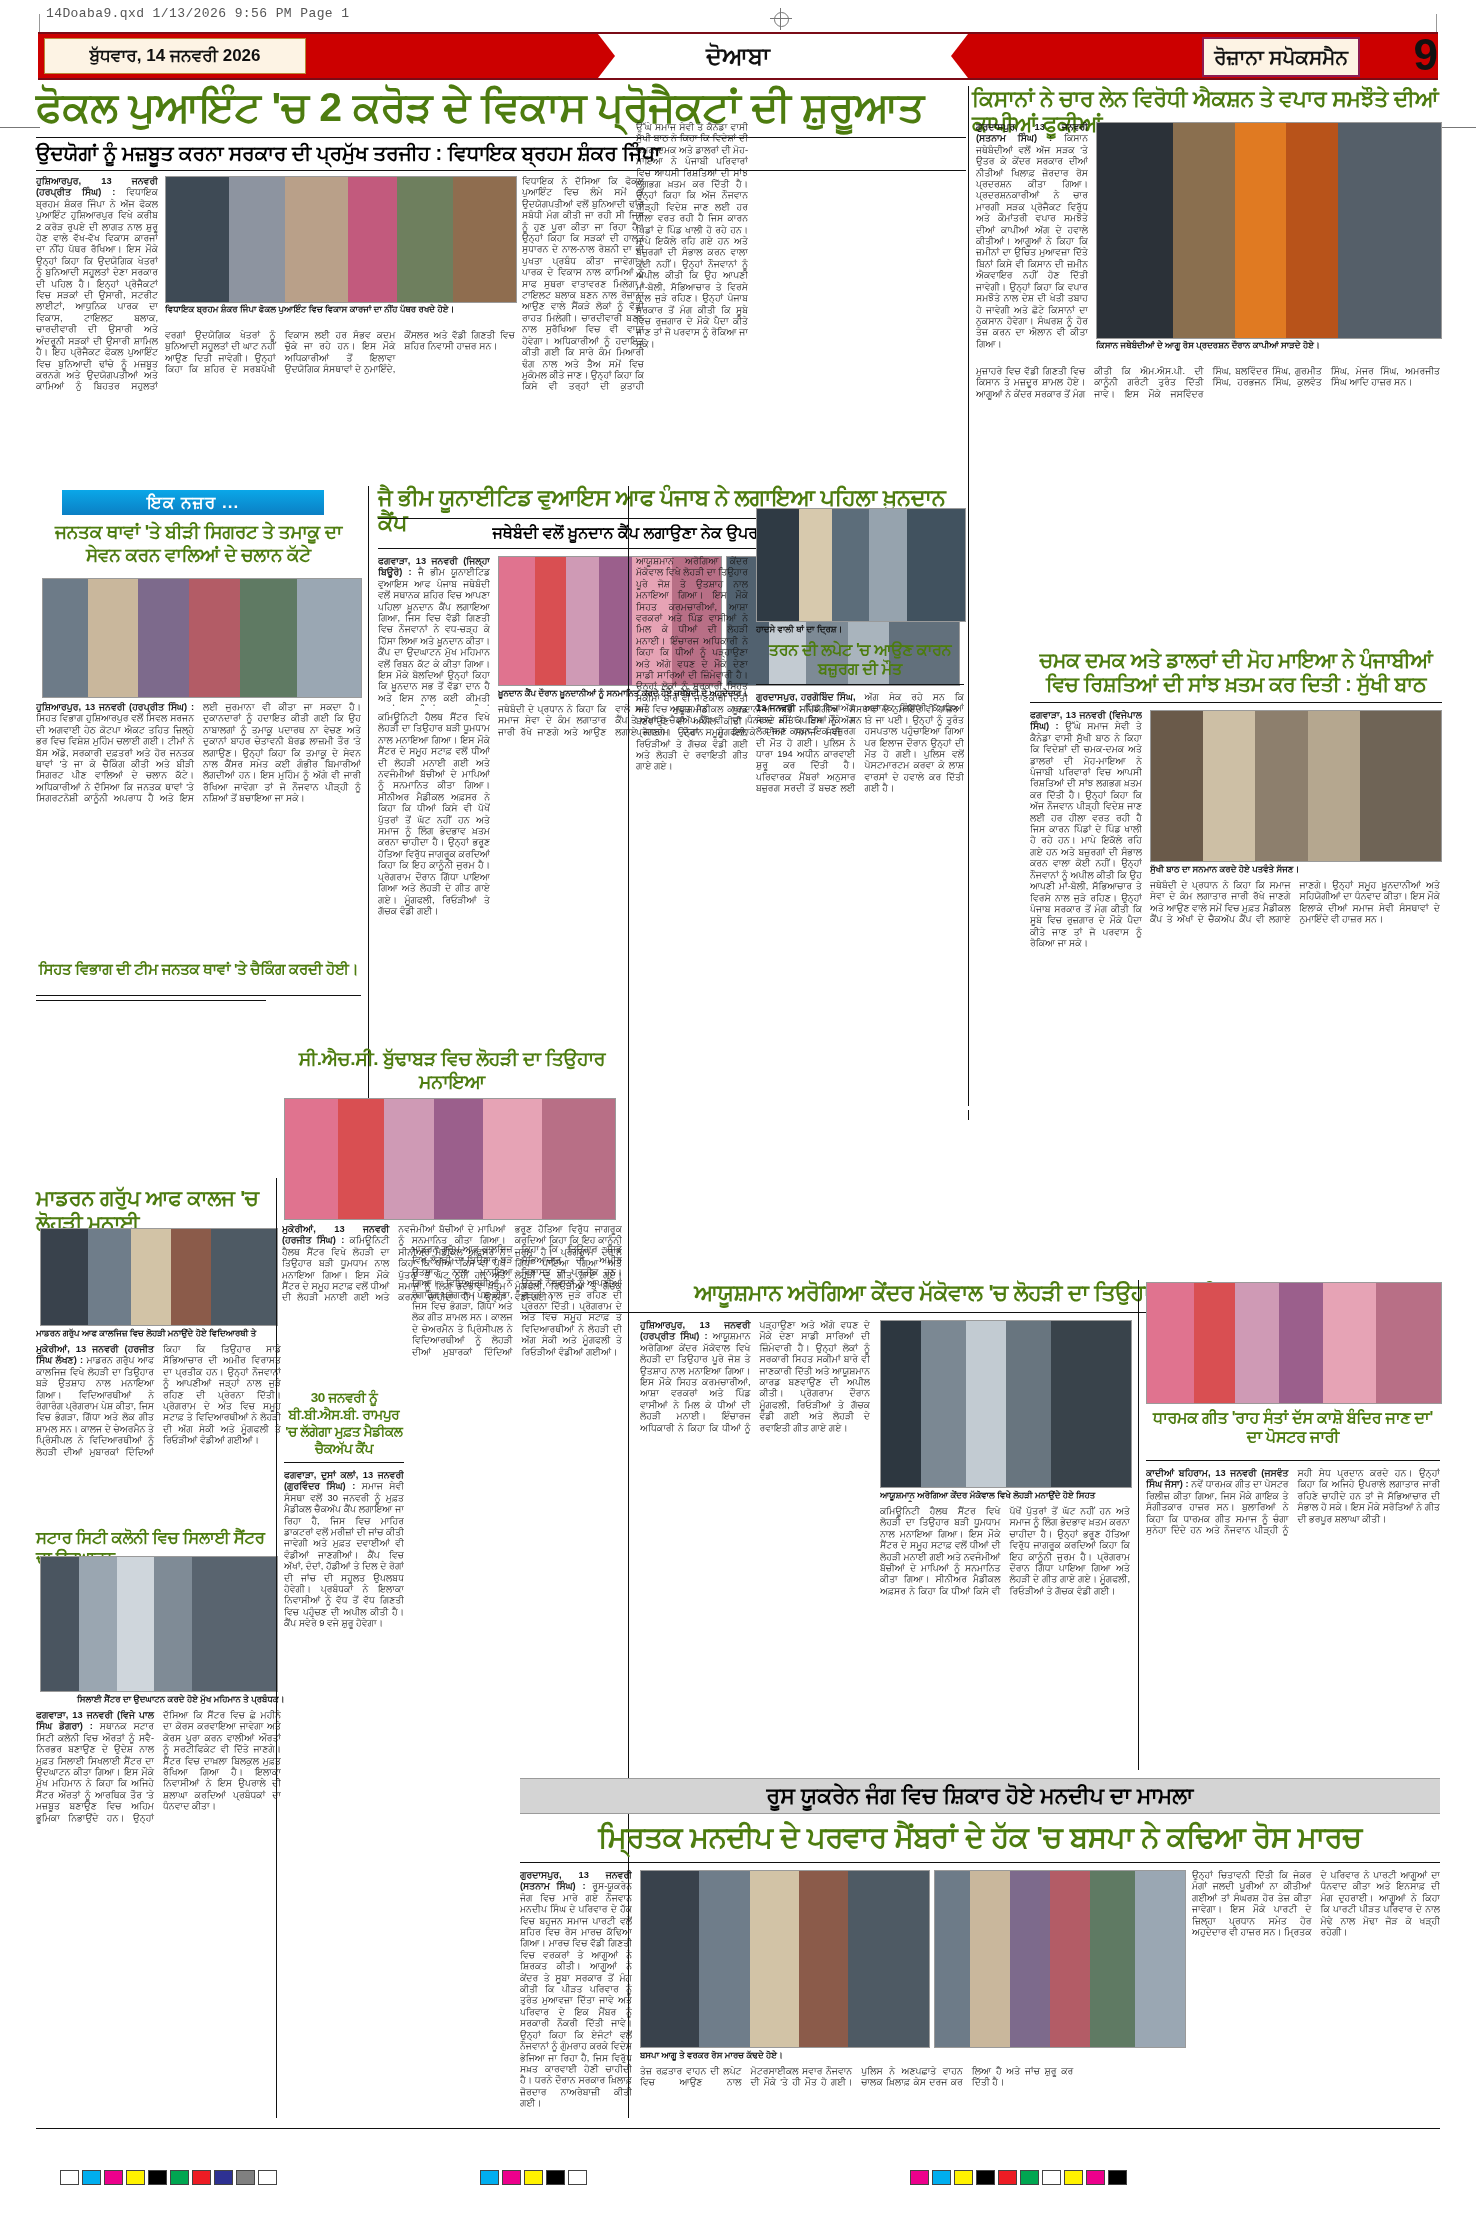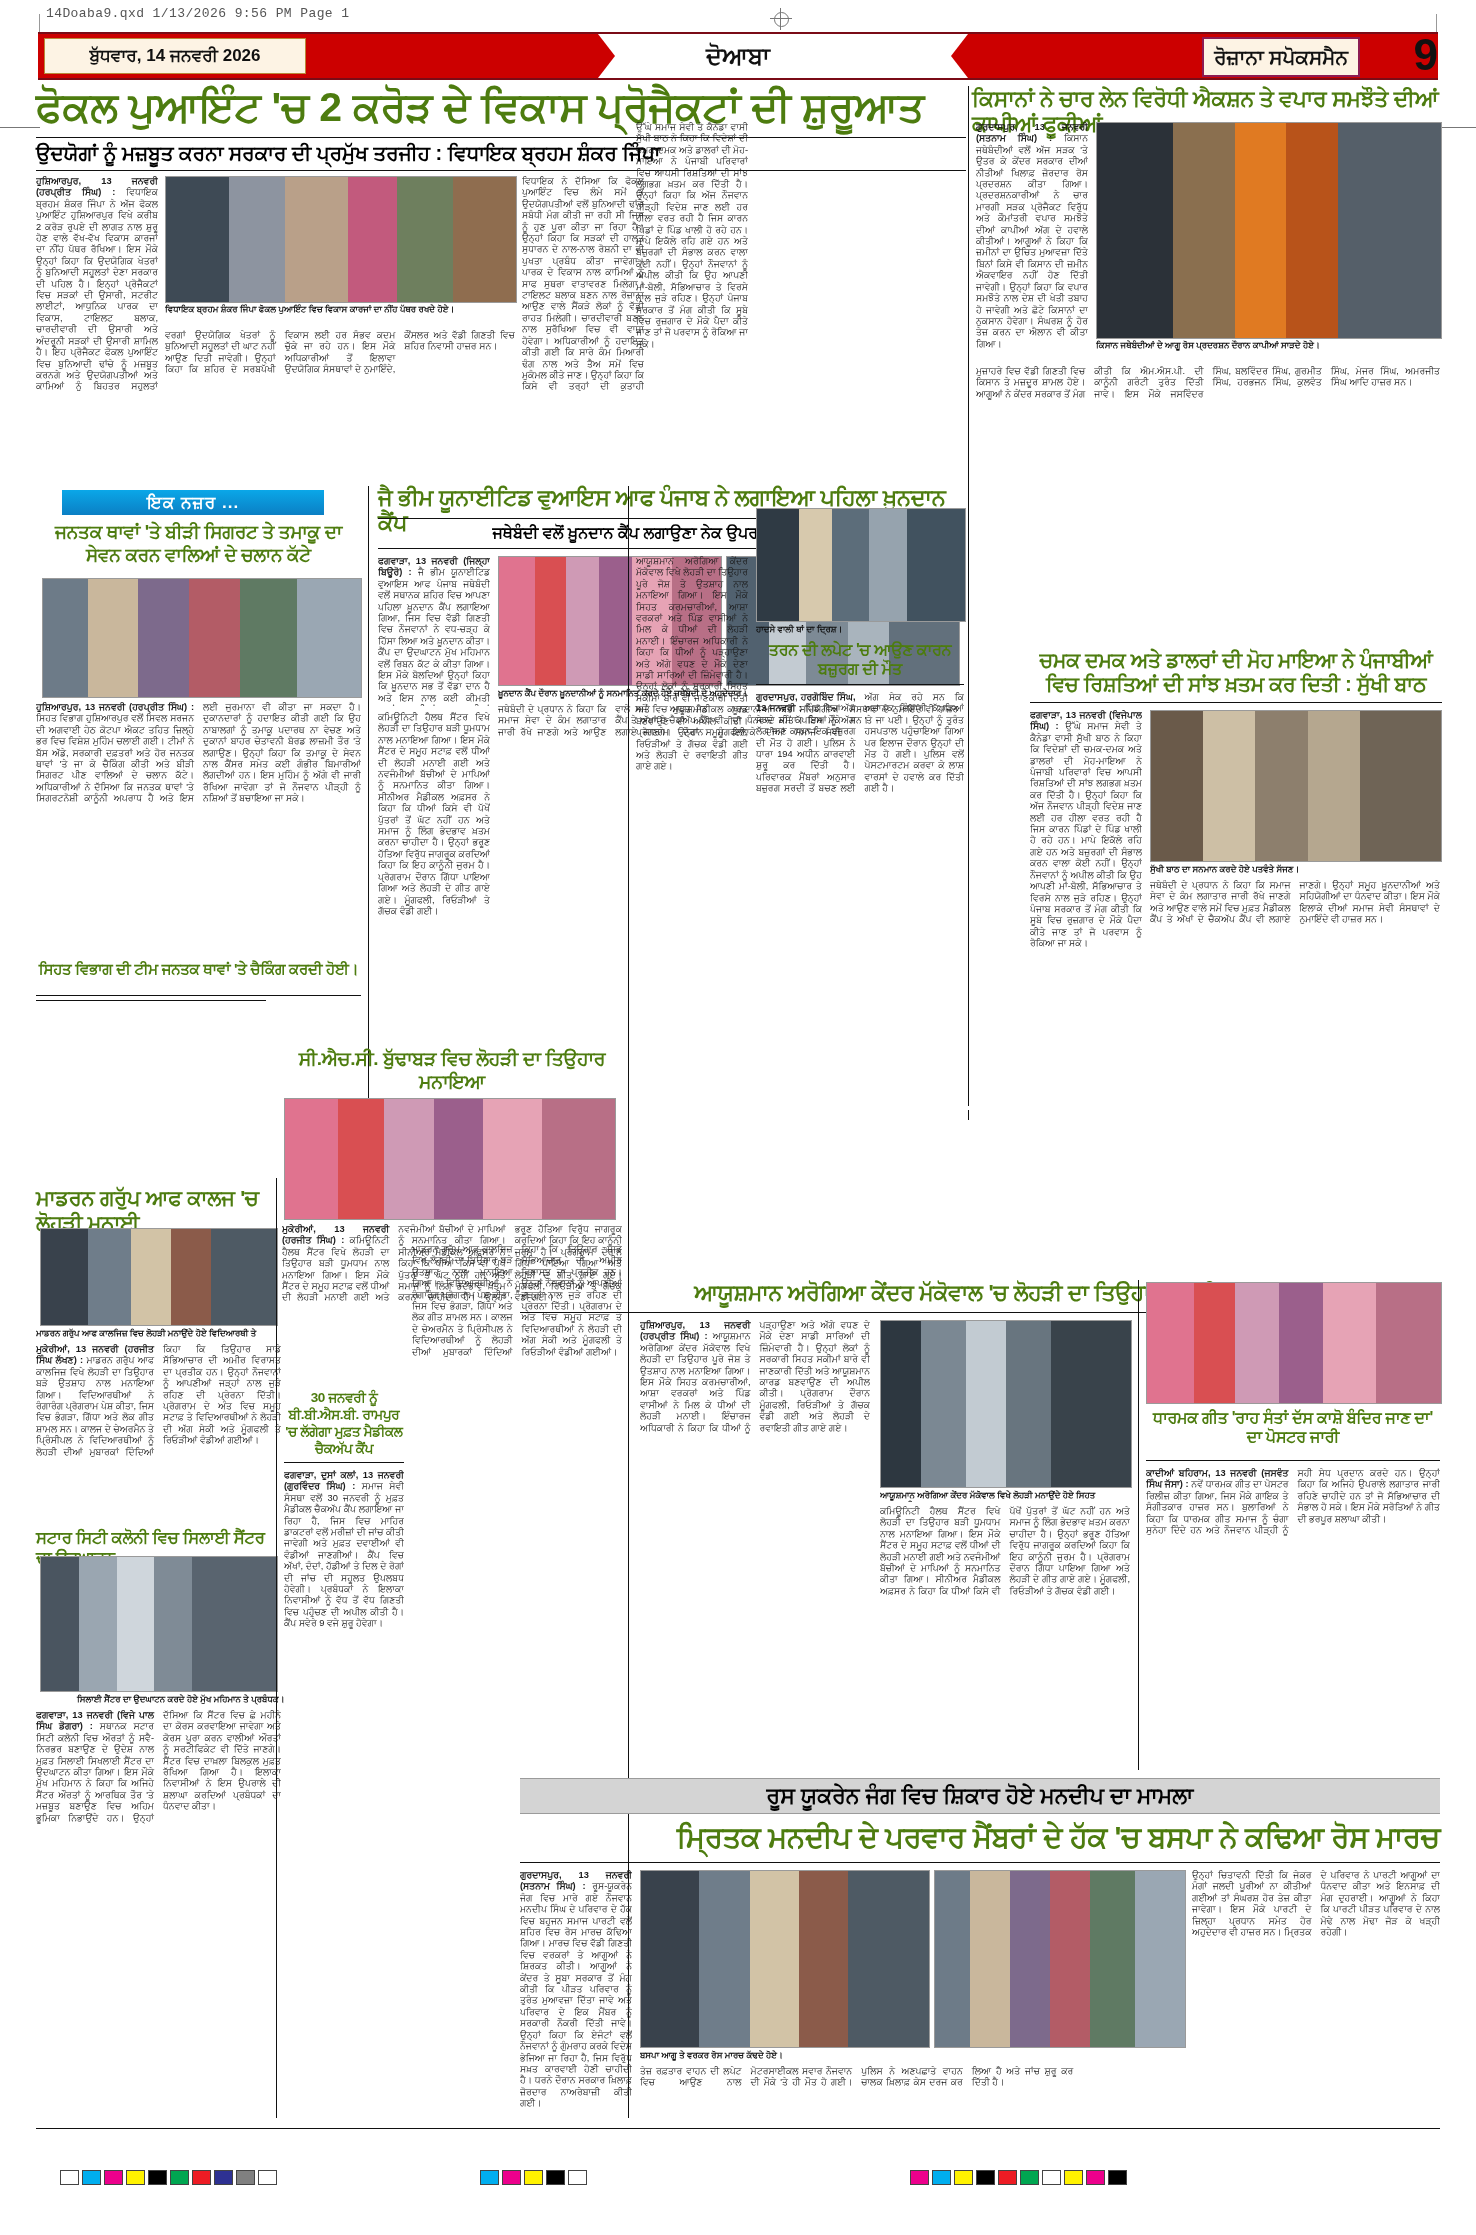--- a/index.html
+++ b/index.html
@@ -221,21 +221,21 @@
   <div class="cap" style="left:880px;top:1490px;width:250px;height:12px;">ਆਯੂਸ਼ਮਾਨ ਅਰੋਗਿਆ ਕੇਂਦਰ ਮੱਕੋਵਾਲ ਵਿਖੇ ਲੋਹੜੀ ਮਨਾਉਂਦੇ ਹੋਏ ਸਿਹਤ ਕਰਮਚਾਰੀ।</div>
   <div class="body" style="left:880px;top:1506px;width:250px;height:262px;column-count:2;">ਕਮਿਊਨਿਟੀ ਹੈਲਥ ਸੈਂਟਰ ਵਿਖੇ ਲੋਹੜੀ ਦਾ ਤਿਉਹਾਰ ਬੜੀ ਧੂਮਧਾਮ ਨਾਲ ਮਨਾਇਆ ਗਿਆ। ਇਸ ਮੌਕੇ ਸੈਂਟਰ ਦੇ ਸਮੂਹ ਸਟਾਫ਼ ਵਲੋਂ ਧੀਆਂ ਦੀ ਲੋਹੜੀ ਮਨਾਈ ਗਈ ਅਤੇ ਨਵਜੰਮੀਆਂ ਬੱਚੀਆਂ ਦੇ ਮਾਪਿਆਂ ਨੂੰ ਸਨਮਾਨਿਤ ਕੀਤਾ ਗਿਆ। ਸੀਨੀਅਰ ਮੈਡੀਕਲ ਅਫ਼ਸਰ ਨੇ ਕਿਹਾ ਕਿ ਧੀਆਂ ਕਿਸੇ ਵੀ ਪੱਖੋਂ ਪੁੱਤਰਾਂ ਤੋਂ ਘੱਟ ਨਹੀਂ ਹਨ ਅਤੇ ਸਮਾਜ ਨੂੰ ਲਿੰਗ ਭੇਦਭਾਵ ਖ਼ਤਮ ਕਰਨਾ ਚਾਹੀਦਾ ਹੈ। ਉਨ੍ਹਾਂ ਭਰੂਣ ਹੱਤਿਆ ਵਿਰੁੱਧ ਜਾਗਰੂਕ ਕਰਦਿਆਂ ਕਿਹਾ ਕਿ ਇਹ ਕਾਨੂੰਨੀ ਜੁਰਮ ਹੈ। ਪ੍ਰੋਗਰਾਮ ਦੌਰਾਨ ਗਿੱਧਾ ਪਾਇਆ ਗਿਆ ਅਤੇ ਲੋਹੜੀ ਦੇ ਗੀਤ ਗਾਏ ਗਏ। ਮੂੰਗਫਲੀ, ਰਿਓੜੀਆਂ ਤੇ ਗੱਚਕ ਵੰਡੀ ਗਈ।</div>
 
   <div class="colline" style="left:1138px;top:1280px;height:490px;"></div>
   <div class="ph p3" style="left:1146px;top:1282px;width:294px;height:120px;"></div>
   <div class="hl" style="left:1146px;top:1408px;width:294px;font-size:16px;line-height:1.2;text-align:center;">ਧਾਰਮਕ ਗੀਤ 'ਰਾਹ ਸੰਤਾਂ ਦੱਸ ਕਾਸ਼ੋ ਬੰਦਿਰ ਜਾਣ ਦਾ' ਦਾ ਪੋਸਟਰ ਜਾਰੀ</div>
   <div class="rule" style="left:1146px;top:1460px;width:294px;height:1px;"></div>
   <div class="body" style="left:1146px;top:1468px;width:294px;height:300px;column-count:2;"><b>ਕਾਦੀਆਂ ਬਹਿਰਾਮ, 13 ਜਨਵਰੀ (ਜਸਵੰਤ ਸਿੰਘ ਜੱਸਾ) :</b> <span>ਨਵੇਂ ਧਾਰਮਕ ਗੀਤ ਦਾ ਪੋਸਟਰ ਰਿਲੀਜ਼ ਕੀਤਾ ਗਿਆ, ਜਿਸ ਮੌਕੇ ਗਾਇਕ ਤੇ ਸੰਗੀਤਕਾਰ ਹਾਜ਼ਰ ਸਨ। ਬੁਲਾਰਿਆਂ ਨੇ ਕਿਹਾ ਕਿ ਧਾਰਮਕ ਗੀਤ ਸਮਾਜ ਨੂੰ ਚੰਗਾ ਸੁਨੇਹਾ ਦਿੰਦੇ ਹਨ ਅਤੇ ਨੌਜਵਾਨ ਪੀੜ੍ਹੀ ਨੂੰ ਸਹੀ ਸੇਧ ਪ੍ਰਦਾਨ ਕਰਦੇ ਹਨ। ਉਨ੍ਹਾਂ ਕਿਹਾ ਕਿ ਅਜਿਹੇ ਉਪਰਾਲੇ ਲਗਾਤਾਰ ਜਾਰੀ ਰਹਿਣੇ ਚਾਹੀਦੇ ਹਨ ਤਾਂ ਜੋ ਸੱਭਿਆਚਾਰ ਦੀ ਸੰਭਾਲ ਹੋ ਸਕੇ। ਇਸ ਮੌਕੇ ਸਰੋਤਿਆਂ ਨੇ ਗੀਤ ਦੀ ਭਰਪੂਰ ਸ਼ਲਾਘਾ ਕੀਤੀ।</span></div>
 
   <div class="banner-grey" style="left:520px;top:1778px;width:920px;height:34px;font-size:22px;">ਰੂਸ ਯੂਕਰੇਨ ਜੰਗ ਵਿਚ ਸ਼ਿਕਾਰ ਹੋਏ ਮਨਦੀਪ ਦਾ ਮਾਮਲਾ</div>
-  <div class="hl" style="left:520px;top:1822px;width:920px;font-size:29px;text-align:right;">ਮ੍ਰਿਤਕ ਮਨਦੀਪ ਦੇ ਪਰਵਾਰ ਮੈਂਬਰਾਂ ਦੇ ਹੱਕ 'ਚ ਬਸਪਾ ਨੇ ਕਢਿਆ ਰੋਸ ਮਾਰਚ</div>
+  <div class="hl" style="left:520px;top:1822px;width:920px;font-size:29px;text-align:center;">ਮ੍ਰਿਤਕ ਮਨਦੀਪ ਦੇ ਪਰਵਾਰ ਮੈਂਬਰਾਂ ਦੇ ਹੱਕ 'ਚ ਬਸਪਾ ਨੇ ਕਢਿਆ ਰੋਸ ਮਾਰਚ</div>
   <div class="rule" style="left:520px;top:1862px;width:920px;height:1px;"></div>
 
   <div class="body" style="left:520px;top:1870px;width:112px;height:250px;"><b>ਗੁਰਦਾਸਪੁਰ, 13 ਜਨਵਰੀ (ਸਤਨਾਮ ਸਿੰਘ) :</b> <span>ਰੂਸ-ਯੂਕਰੇਨ ਜੰਗ ਵਿਚ ਮਾਰੇ ਗਏ ਨੌਜਵਾਨ ਮਨਦੀਪ ਸਿੰਘ ਦੇ ਪਰਿਵਾਰ ਦੇ ਹੱਕ ਵਿਚ ਬਹੁਜਨ ਸਮਾਜ ਪਾਰਟੀ ਵਲੋਂ ਸ਼ਹਿਰ ਵਿਚ ਰੋਸ ਮਾਰਚ ਕੱਢਿਆ ਗਿਆ। ਮਾਰਚ ਵਿਚ ਵੱਡੀ ਗਿਣਤੀ ਵਿਚ ਵਰਕਰਾਂ ਤੇ ਆਗੂਆਂ ਨੇ ਸ਼ਿਰਕਤ ਕੀਤੀ। ਆਗੂਆਂ ਨੇ ਕੇਂਦਰ ਤੇ ਸੂਬਾ ਸਰਕਾਰ ਤੋਂ ਮੰਗ ਕੀਤੀ ਕਿ ਪੀੜਤ ਪਰਿਵਾਰ ਨੂੰ ਤੁਰੰਤ ਮੁਆਵਜ਼ਾ ਦਿੱਤਾ ਜਾਵੇ ਅਤੇ ਪਰਿਵਾਰ ਦੇ ਇਕ ਮੈਂਬਰ ਨੂੰ ਸਰਕਾਰੀ ਨੌਕਰੀ ਦਿੱਤੀ ਜਾਵੇ। ਉਨ੍ਹਾਂ ਕਿਹਾ ਕਿ ਏਜੰਟਾਂ ਵਲੋਂ ਨੌਜਵਾਨਾਂ ਨੂੰ ਗੁੰਮਰਾਹ ਕਰਕੇ ਵਿਦੇਸ਼ ਭੇਜਿਆ ਜਾ ਰਿਹਾ ਹੈ, ਜਿਸ ਵਿਰੁੱਧ ਸਖ਼ਤ ਕਾਰਵਾਈ ਹੋਣੀ ਚਾਹੀਦੀ ਹੈ। ਧਰਨੇ ਦੌਰਾਨ ਸਰਕਾਰ ਖ਼ਿਲਾਫ਼ ਜ਼ੋਰਦਾਰ ਨਾਅਰੇਬਾਜ਼ੀ ਕੀਤੀ ਗਈ।</span></div>
   <div class="ph p4" style="left:640px;top:1870px;width:288px;height:176px;"></div>
   <div class="ph p2" style="left:934px;top:1870px;width:250px;height:176px;"></div>
   <div class="cap" style="left:640px;top:2050px;width:544px;height:12px;">ਬਸਪਾ ਆਗੂ ਤੇ ਵਰਕਰ ਰੋਸ ਮਾਰਚ ਕੱਢਦੇ ਹੋਏ।</div>
   <div class="body" style="left:1192px;top:1870px;width:248px;height:250px;column-count:2;">ਉਨ੍ਹਾਂ ਚਿਤਾਵਨੀ ਦਿੱਤੀ ਕਿ ਜੇਕਰ ਮੰਗਾਂ ਜਲਦੀ ਪੂਰੀਆਂ ਨਾ ਕੀਤੀਆਂ ਗਈਆਂ ਤਾਂ ਸੰਘਰਸ਼ ਹੋਰ ਤੇਜ਼ ਕੀਤਾ ਜਾਵੇਗਾ। ਇਸ ਮੌਕੇ ਪਾਰਟੀ ਦੇ ਜ਼ਿਲ੍ਹਾ ਪ੍ਰਧਾਨ ਸਮੇਤ ਹੋਰ ਅਹੁਦੇਦਾਰ ਵੀ ਹਾਜ਼ਰ ਸਨ। ਮ੍ਰਿਤਕ ਦੇ ਪਰਿਵਾਰ ਨੇ ਪਾਰਟੀ ਆਗੂਆਂ ਦਾ ਧੰਨਵਾਦ ਕੀਤਾ ਅਤੇ ਇਨਸਾਫ਼ ਦੀ ਮੰਗ ਦੁਹਰਾਈ। ਆਗੂਆਂ ਨੇ ਕਿਹਾ ਕਿ ਪਾਰਟੀ ਪੀੜਤ ਪਰਿਵਾਰ ਦੇ ਨਾਲ ਮੋਢੇ ਨਾਲ ਮੋਢਾ ਜੋੜ ਕੇ ਖੜ੍ਹੀ ਰਹੇਗੀ।</div>
   <div class="body" style="left:640px;top:2066px;width:544px;height:54px;column-count:5;">ਤੇਜ਼ ਰਫ਼ਤਾਰ ਵਾਹਨ ਦੀ ਲਪੇਟ ਵਿਚ ਆਉਣ ਨਾਲ ਮੋਟਰਸਾਈਕਲ ਸਵਾਰ ਨੌਜਵਾਨ ਦੀ ਮੌਕੇ 'ਤੇ ਹੀ ਮੌਤ ਹੋ ਗਈ। ਪੁਲਿਸ ਨੇ ਅਣਪਛਾਤੇ ਵਾਹਨ ਚਾਲਕ ਖ਼ਿਲਾਫ਼ ਕੇਸ ਦਰਜ ਕਰ ਲਿਆ ਹੈ ਅਤੇ ਜਾਂਚ ਸ਼ੁਰੂ ਕਰ ਦਿੱਤੀ ਹੈ।</div>
 
   <div class="rule" style="left:36px;top:2128px;width:1404px;height:1px;"></div>

